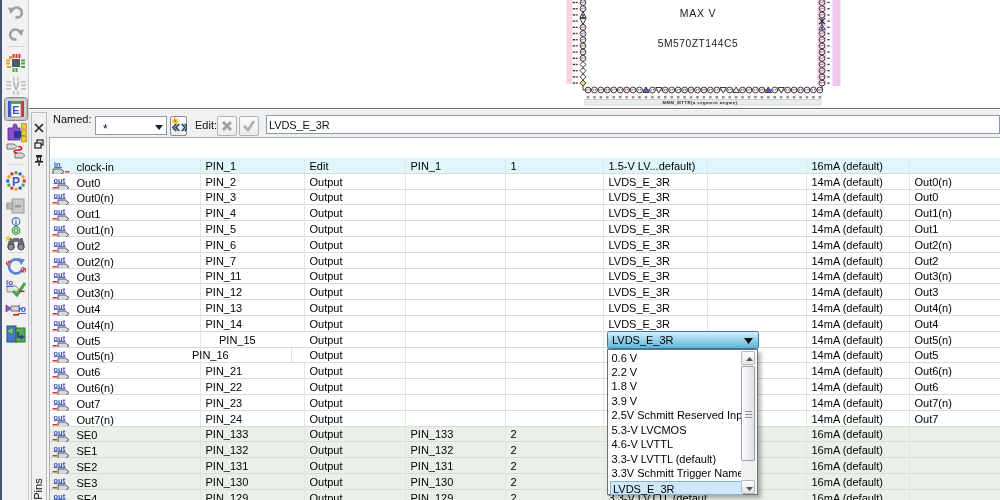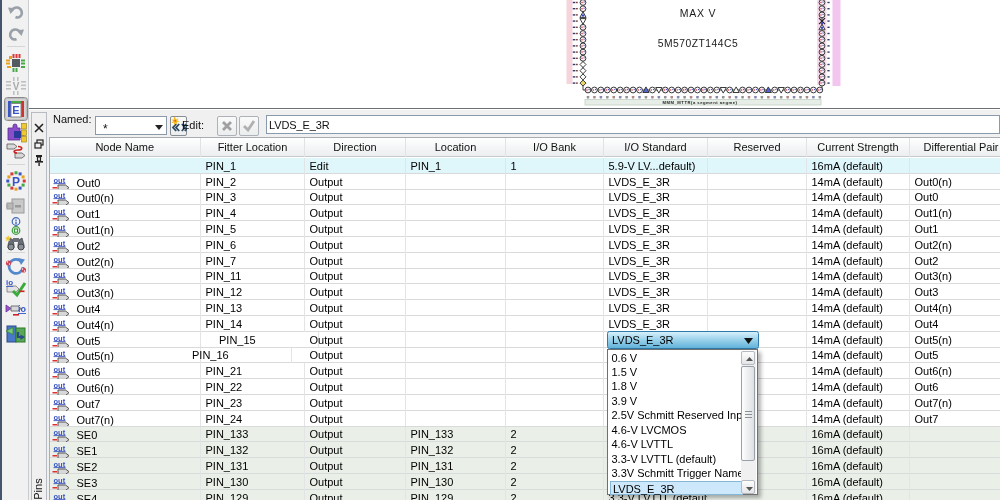--- a/index.html
+++ b/index.html
@@ -500,51 +500,46 @@
             <path d="M8.2,7 L5,10.5 L8.2,14"></path>
       <path d="M10.8,7 L14,10.5 L10.8,14"></path>
             <path d="M13.8,7 L17,10.5 L13.8,14"></path>
       </g>
       <g fill="#f5b81e">
             <polygon points="4,0 5,2.6 7.6,1 6,3.6 8.8,4.4 5.8,5 6.6,7.8 4.4,5.8 3,8.4 3,5.4 0.2,6 2.4,4 0,2.4 3,2.8 2.6,0.2"></polygon>
           </g>
       <circle cx="4.2" cy="3.8" r="1" fill="#e07010"></circle>
         </svg>
     </div>
-    <span style="position:absolute;left:134px;top:7px">Edit:</span>
+    <span style="position:absolute;left:147px;top:7px">Edit:</span>
     <div class="btn" style="left:169px;top:4px;width:20px">
       <svg style="position:absolute;left:3px;top:3px;width:12px;height:12px" viewBox="0 0 12 12">
           <path d="M2,2 L10,10 M10,2 L2,10" stroke="#a0a0a0" stroke-width="2.8"></path>
         </svg>
     </div>
     <div class="btn" style="left:191px;top:4px;width:20px">
       <svg style="position:absolute;left:2px;top:2px;width:14px;height:13px" viewBox="0 0 14 13">
           <path d="M2,7 L6,11 L12,2" stroke="#b0b0b0" stroke-width="2.8" fill="none"></path>
         </svg>
     </div>
     <div class="efield">LVDS_E_3R</div>
   </div>
   <div class="tablewrap">
-      <div class="thead">
-        <div class="th" style="left:0.0px;width:151.5px">Node Name</div>
-        <div class="th" style="left:151.5px;width:104.0px">Fitter Location</div>
-        <div class="th" style="left:255.5px;width:101.0px">Direction</div>
-        <div class="th" style="left:356.5px;width:100.0px">Location</div>
-        <div class="th" style="left:456.5px;width:98.0px">I/O Bank</div>
-        <div class="th" style="left:554.5px;width:104.0px">I/O Standard</div>
-        <div class="th" style="left:658.5px;width:99.0px">Reserved</div>
-        <div class="th" style="left:757.5px;width:103.0px">Current Strength</div>
-        <div class="th" style="left:860.5px;width:103.0px">Differential Pair</div>
-      </div>
       <div class="tr" style="top:20.00px;background:#dff6fb">
+        <div class="td" style="left:0;width:151.5px;padding-left:2px"><svg class="ric" viewBox="0 0 20 15">
+            <text x="2" y="6.5" font-size="7.5" font-weight="bold" fill="#3952c4" font-family="Liberation Sans">in</text>
+            <rect x="2" y="7.2" width="8" height="0.9" fill="#3952c4"></rect>
+            <polygon points="1,9 8.5,9 12,11.7 8.5,14.4 1,14.4" fill="#d8d8d8" stroke="#444" stroke-width="0.9"></polygon>
+            <rect x="13" y="11" width="4.5" height="1.5" fill="#e03030"></rect>
+          </svg><span style="margin-left:5px">clock-in</span></div>
         <div class="td" style="left:151.5px;width:104.0px">PIN_1</div>
         <div class="td" style="left:255.5px;width:101.0px">Edit</div>
         <div class="td" style="left:356.5px;width:100.0px">PIN_1</div>
         <div class="td" style="left:456.5px;width:98.0px">1</div>
-        <div class="td" style="left:554.5px;width:104.0px">5.9-V LV...default)</div>
+        <div class="td" style="left:554.5px;width:104.0px">1.5-V LV...default)</div>
         <div class="td" style="left:658.5px;width:99.0px"></div>
         <div class="td" style="left:757.5px;width:103.0px">16mA (default)</div>
         <div class="td" style="left:860.5px;width:103.0px"></div>
       </div>
       <div class="tr" style="top:35.80px;background:#ffffff">
         <div class="td" style="left:0;width:151.5px;padding-left:2px"><svg class="ric" viewBox="0 0 20 15">
             <text x="1.5" y="6.5" font-size="7.5" font-weight="bold" fill="#3952c4" font-family="Liberation Sans">out</text>
             <rect x="1.5" y="7.2" width="12" height="0.9" fill="#3952c4"></rect>
             <rect x="0.5" y="11" width="4.5" height="1.5" fill="#e03030"></rect>
             <polygon points="6,9 13.5,9 17,11.7 13.5,14.4 6,14.4" fill="#d8d8d8" stroke="#444" stroke-width="0.9"></polygon>
@@ -882,25 +877,25 @@
 </div>
 <div class="pins-label">All Pins</div>
 <div class="cbox">
     <span class="cbt">LVDS_E_3R</span>
     <svg style="position:absolute;right:5px;top:5.5px;width:9px;height:6px" viewBox="0 0 9 6">
       <polygon points="0,0 9,0 4.5,6" fill="#111"></polygon>
     </svg>
   </div>
 <div class="dlist">
     <div class="dit" style="top:1.0px">0.6 V</div>
-    <div class="dit" style="top:15.4px">1.5 V</div>
+    <div class="dit" style="top:15.4px">2.2 V</div>
     <div class="dit" style="top:29.9px">1.8 V</div>
     <div class="dit" style="top:44.3px">3.9 V</div>
     <div class="dit" style="top:58.8px">2.5V Schmitt Reserved Input</div>
-    <div class="dit" style="top:73.2px">4.6-V LVCMOS</div>
+    <div class="dit" style="top:73.2px">5.3-V LVCMOS</div>
     <div class="dit" style="top:87.7px">4.6-V LVTTL</div>
     <div class="dit" style="top:102.1px">3.3-V LVTTL (default)</div>
     <div class="dit" style="top:116.6px">3.3V Schmitt Trigger Named</div>
     <div class="dit dsel" style="top:131.0px">LVDS_E_3R</div>
     <div class="sb">
       <div class="sbb" style="top:0"><svg width="7" height="4" style="margin:4.5px 3.5px" viewBox="0 0 7 4">
           <polygon points="3.5,0 7,4 0,4" fill="#555"></polygon>
         </svg></div>
       <div class="sbt">
         <div class="grip"></div>

